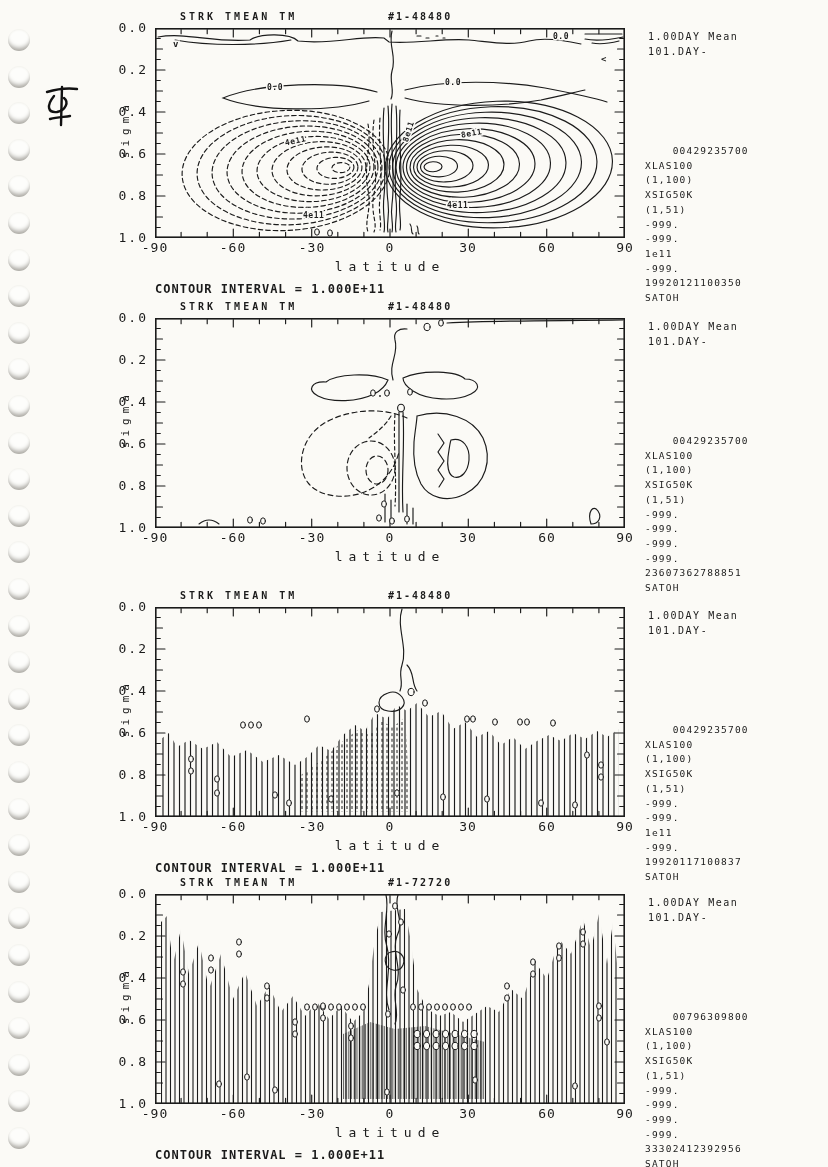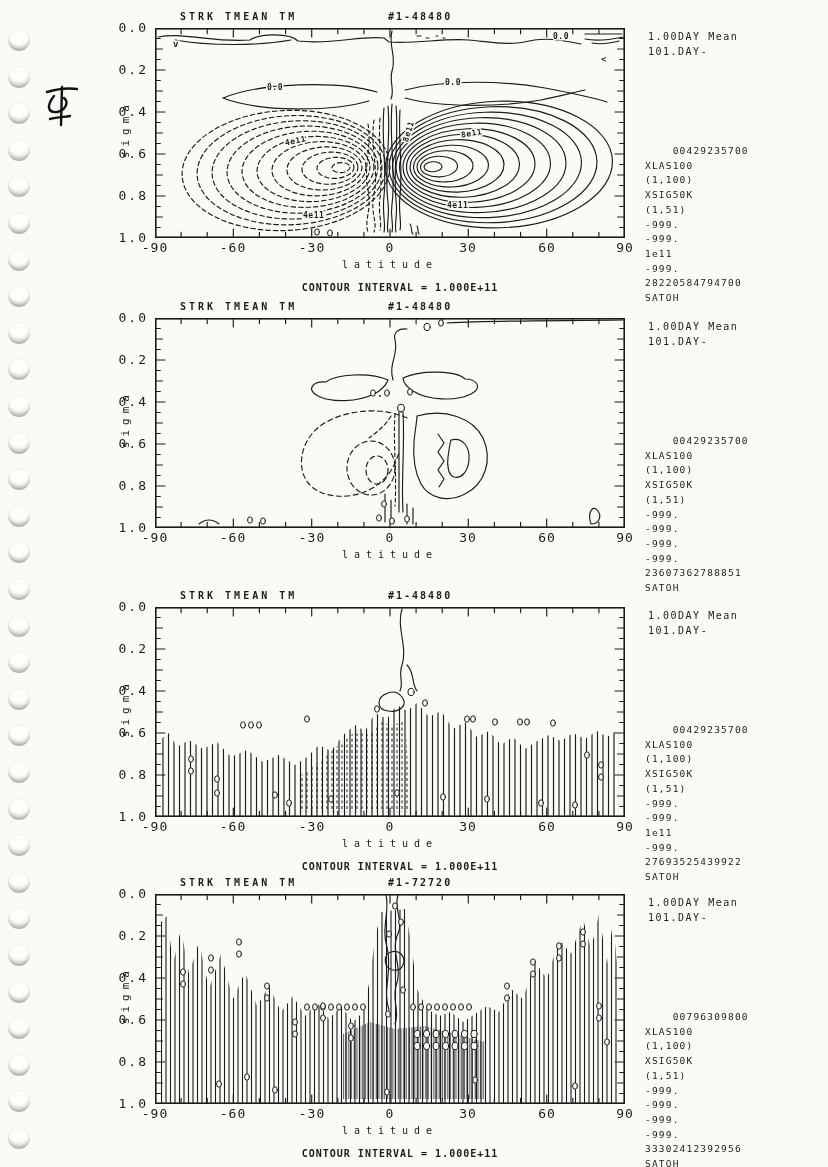--- a/index.html
+++ b/index.html
@@ -16,23 +16,23 @@
   .pseries{position:absolute;left:388px;top:-17px;font-size:10px;font-weight:bold;
           letter-spacing:2px;white-space:nowrap}
   .plotwrap{position:absolute;left:155px;top:0}
   .ylab{position:absolute;left:100px;width:48px;text-align:right;font-size:13px;
         letter-spacing:2px;white-space:nowrap}
   .xlab{position:absolute;width:44px;text-align:center;font-size:13px;
         letter-spacing:1px;top:212px;white-space:nowrap}
   .sigma{position:absolute;left:119px;top:72px;font-size:11px;letter-spacing:5px;
          writing-mode:vertical-rl;transform:rotate(180deg);white-space:nowrap}
   .latitude{position:absolute;left:155px;top:231px;width:470px;text-align:center;
-         font-size:10px;letter-spacing:6px}
-  .interval{position:absolute;left:155px;top:254px;width:490px;text-align:center;
-         font-size:10px;font-weight:bold;letter-spacing:1px}
+         font-size:13px;letter-spacing:6px}
+  .interval{position:absolute;left:155px;top:254px;width:490px;
+         font-size:12px;font-weight:bold;letter-spacing:1px}
   .rtop{position:absolute;left:648px;top:1px;font-size:10px;letter-spacing:1.5px;
         line-height:15px;white-space:pre}
   .rblock{position:absolute;left:645px;top:116px;font-size:9.5px;letter-spacing:1.2px;
         line-height:14.7px;white-space:pre}
   svg.plot{stroke:#1b1b1b;fill:none;stroke-linecap:round}
   svg.plot path,svg.plot ellipse{stroke-width:1.15;fill:none}
   svg.plot text{font-family:"DejaVu Sans Mono",monospace;font-size:8px;
         letter-spacing:0.5px;fill:#1b1b1b;stroke:#fbfaf6;stroke-width:3px;
         paint-order:stroke;font-weight:bold}
   svg.plot text.glyph{font-size:9px}
@@ -124,21 +124,21 @@
   <div class="xlab" style="left:133px">-90</div>
   <div class="xlab" style="left:211px">-60</div>
   <div class="xlab" style="left:290px">-30</div>
   <div class="xlab" style="left:368px">0</div>
   <div class="xlab" style="left:446px">30</div>
   <div class="xlab" style="left:525px">60</div>
   <div class="xlab" style="left:603px">90</div>
   <div class="latitude">latitude</div>
   <div class="interval">CONTOUR INTERVAL = 1.000E+11</div>
   <div class="rtop"><span>1.00DAY Mean</span><br><span>101.DAY-</span></div>
-  <div class="rblock"><span>    00429235700</span><br><span>XLAS100</span><br><span>(1,100)</span><br><span>XSIG50K</span><br><span>(1,51)</span><br><span>-999.</span><br><span>-999.</span><br><span>1e11</span><br><span>-999.</span><br><span>28220584794700</span><br><span>SATOH</span></div>
+  <div class="rblock"><span>    00429235700</span><br><span>XLAS100</span><br><span>(1,100)</span><br><span>XSIG50K</span><br><span>(1,51)</span><br><span>-999.</span><br><span>-999.</span><br><span>1e11</span><br><span>-999.</span><br><span>19920121100350</span><br><span>SATOH</span></div>
   <div class="plotwrap">
   <svg class="plot" width="470" height="210" viewBox="0 0 470 210">
     <use href="#frameTicks"></use>
     <g>
       <path d="M3 9c28-5 55 6 92 3c10-7 40-7 48 1c36 4 62-6 86-3l5 4c28 2 54-4 80-2c22 2 42 6 60 1c16-4 34-1 52 3"></path>
       <path d="M20 12c34 6 82 6 116 0"></path>
       <path d="M262 8h4M271 10h3M281 8h2M288 10h2"></path>
       <path d="M430 6h37M430 11c14 3 28 0 38-2M437 15c10 2 19 0 27-2"></path>
       <path d="M237 3c-4 15 5 25 0 40c-3 11 3 19-1 28"></path>
     </g>
@@ -284,21 +284,21 @@
   <div class="xlab" style="left:133px">-90</div>
   <div class="xlab" style="left:211px">-60</div>
   <div class="xlab" style="left:290px">-30</div>
   <div class="xlab" style="left:368px">0</div>
   <div class="xlab" style="left:446px">30</div>
   <div class="xlab" style="left:525px">60</div>
   <div class="xlab" style="left:603px">90</div>
   <div class="latitude">latitude</div>
   <div class="interval">CONTOUR INTERVAL = 1.000E+11</div>
   <div class="rtop"><span>1.00DAY Mean</span><br><span>101.DAY-</span></div>
-  <div class="rblock"><span>    00429235700</span><br><span>XLAS100</span><br><span>(1,100)</span><br><span>XSIG50K</span><br><span>(1,51)</span><br><span>-999.</span><br><span>-999.</span><br><span>1e11</span><br><span>-999.</span><br><span>27693525439922</span><br><span>SATOH</span></div>
+  <div class="rblock"><span>    00429235700</span><br><span>XLAS100</span><br><span>(1,100)</span><br><span>XSIG50K</span><br><span>(1,51)</span><br><span>-999.</span><br><span>-999.</span><br><span>1e11</span><br><span>-999.</span><br><span>19920117100837</span><br><span>SATOH</span></div>
   <div class="plotwrap">
   <svg class="plot" width="470" height="210" viewBox="0 0 470 210">
     <use href="#frameTicks"></use>
     <polygon fill="url(#combA)" stroke="none" points="6,210 6,132 14,126 22,140 34,133 48,142 62,135 76,150 92,143 108,155 124,148 140,158 152,150 164,138 176,144 188,128 200,118 210,124 220,106 232,112 242,98 252,104 262,96 274,110 286,104 298,122 310,115 322,130 334,124 346,138 358,130 370,142 382,134 394,128 406,134 418,126 430,132 442,124 452,130 464,122 464,210"></polygon>
     <polygon fill="url(#combDash)" stroke="none" points="146,205 146,168 168,152 188,134 204,122 214,128 226,114 238,120 250,110 256,205"></polygon>
     <g>
       <path d="M247 2c-6 18 6 38 0 56c-4 12 2 16-2 26"></path>
       <path d="M252 58c8 8 4 18 10 26"></path>
       <path d="M233 86c-12 4-12 16 0 18c12 2 20-6 14-14c-4-5-9-6-14-4z"></path>
       <use href="#oO" x="256" y="85"></use>

